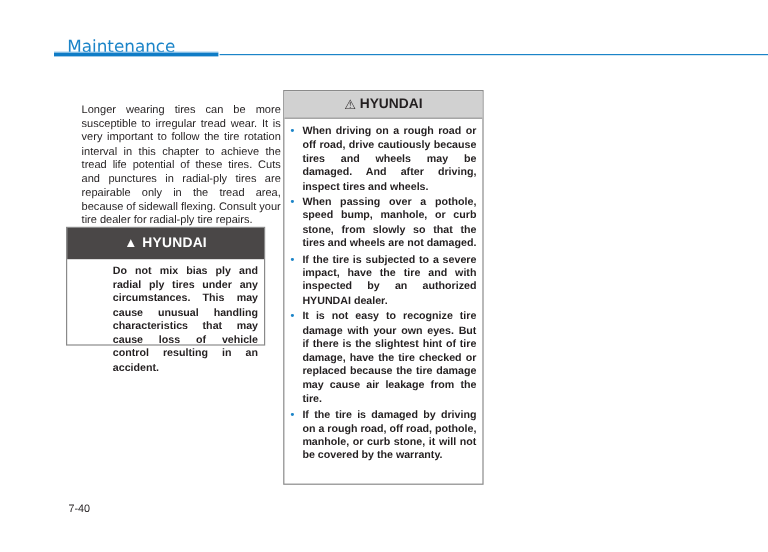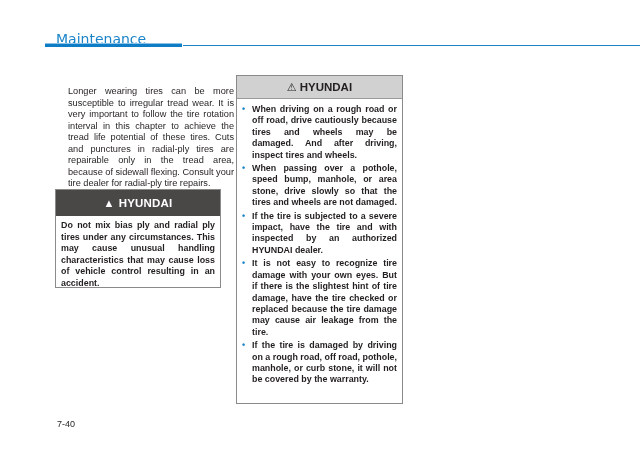--- a/index.html
+++ b/index.html
@@ -27,21 +27,21 @@
     .warn-box {
       position: absolute; left: 55px; top: 189px; width: 166px; height: 99px;
       border: 1px solid #8a8a8a; box-sizing: border-box; background: #fff;
     }
     .warn-head {
       height: 26px; background: #4a4747; color: #ffffff; display: flex; align-items: center; justify-content: center;
       font-weight: bold; font-size: 11.5px; letter-spacing: 0.2px;
     }
     .warn-head .tri { margin-right: 4px; font-size: 11px; }
     .warn-text {
-      padding: 4px 5px 0 5px; font-weight: bold; font-size: 8.9px; line-height: 11.5px; text-align: justify;
+      padding: 4px 5px 0 5px; font-weight: bold; font-size: 8.9px; line-height: 11.5px; text-align: justify; margin-left: 33px;
     }
     .caution-box {
       position: absolute; left: 236px; top: 75px; width: 167px; height: 329px;
       border: 1px solid #8a8a8a; box-sizing: border-box; background: #fff;
     }
     .caution-head {
       height: 22px; background: #d1d1d1; color: #231f20; display: flex; align-items: center; justify-content: center;
       font-weight: bold; font-size: 11.5px; border-bottom: 1px solid #9a9a9a;
     }
     .caution-head .tri { margin-right: 3px; font-size: 11px; font-weight: normal; }
@@ -82,21 +82,21 @@
     <span class="tri">⚠</span>
     <span>HYUNDAI</span>
   </div>
   <ul class="caution-list">
     <li>
       <span class="bullet">•</span>
       <span>When driving on a rough road or off road, drive cautiously because tires and wheels may be damaged. And after driving, inspect tires and wheels.</span>
     </li>
     <li>
       <span class="bullet">•</span>
-      <span>When passing over a pothole, speed bump, manhole, or area stone, drive slowly so that the tires and wheels are not damaged.</span>
+      <span>When passing over a pothole, speed bump, manhole, or curb stone, from slowly so that the tires and wheels are not damaged.</span>
     </li>
     <li>
       <span class="bullet">•</span>
       <span>If the tire is subjected to a severe impact, have the tire and with inspected by an authorized HYUNDAI dealer.</span>
     </li>
     <li>
       <span class="bullet">•</span>
       <span>It is not easy to recognize tire damage with your own eyes. But if there is the slightest hint of tire damage, have the tire checked or replaced because the tire damage may cause air leakage from the tire.</span>
     </li>
     <li>

